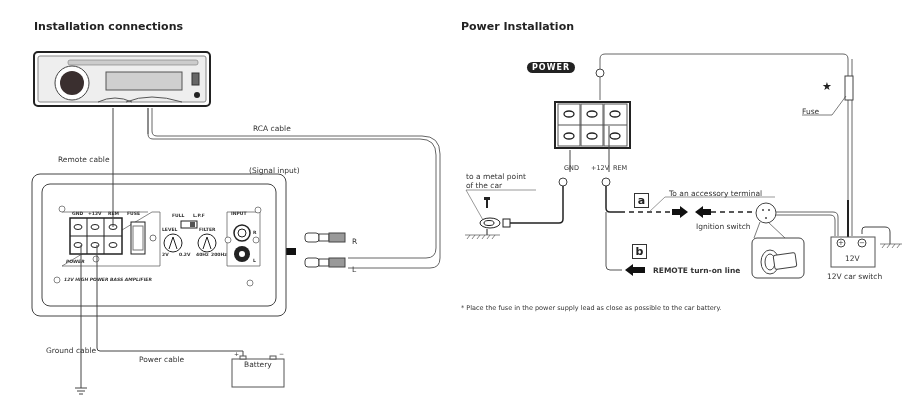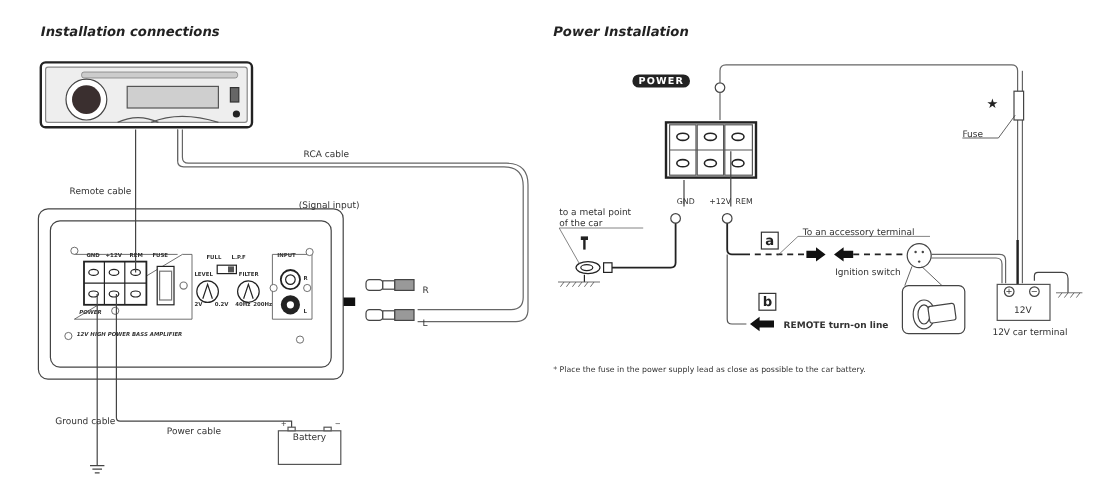--- a/index.html
+++ b/index.html
@@ -1,18 +1,18 @@
 <!DOCTYPE html>
 <html><head>
 <meta charset="utf-8">
 <style>
   html, body { margin:0; padding:0; background:#ffffff; }
   body { width:920px; height:403px; position:relative; overflow:hidden; font-family:"DejaVu Sans", sans-serif; color:#222; }
   .abs { position:absolute; }
-  .title { font-family:"DejaVu Sans", sans-serif; font-weight:bold; font-size:11px; color:#222;font-style:italic; }
+  .title { font-family:"DejaVu Sans", sans-serif; font-weight:bold; font-size:11px; color:#222; }
   .lbl { font-size:7.5px; color:#333; white-space:nowrap; }
   .tiny { font-size:4.5px; font-weight:bold; color:#333; white-space:nowrap; }
   svg { position:absolute; left:0; top:0; }
   .power-badge { background:#222; color:#fff; font-weight:bold; font-size:8px; letter-spacing:1px; padding:1px 5px; border-radius:6px; }
   .boxlabel { border:1px solid #333; font-weight:bold; font-size:11px; width:13px; height:13px; line-height:13px; text-align:center; background:#fff; }
 </style>
 </head>
 <body>
 
 <div class="abs title" style="left:34px;top:20px;">Installation connections</div>
@@ -225,14 +225,14 @@
 <div class="abs boxlabel" style="left:634px;top:193px;">a</div>
 <div class="abs boxlabel" style="left:632px;top:244px;">b</div>
 <div class="abs lbl" style="left:669px;top:189px;">To an accessory terminal</div>
 <div class="abs lbl" style="left:696px;top:222px;">Ignition switch</div>
 <div class="abs lbl" style="left:653px;top:266px;font-weight:bold;">REMOTE turn-on line</div>
 <div class="abs lbl" style="left:802px;top:107px;">Fuse</div>
 <div class="abs" style="left:822px;top:80px;font-size:11px;color:#222;">★</div>
 <div class="abs lbl" style="left:838px;top:239px;font-size:7px;">+</div>
 <div class="abs lbl" style="left:859px;top:239px;font-size:7px;">−</div>
 <div class="abs lbl" style="left:845px;top:254px;">12V</div>
-<div class="abs lbl" style="left:827px;top:272px;">12V car terminal</div>
+<div class="abs lbl" style="left:827px;top:272px;">12V car switch</div>
 <div class="abs lbl" style="left:461px;top:304px;font-size:6.5px;">* Place the fuse in the power supply lead as close as possible to the car battery.</div>
 
 </body></html>

